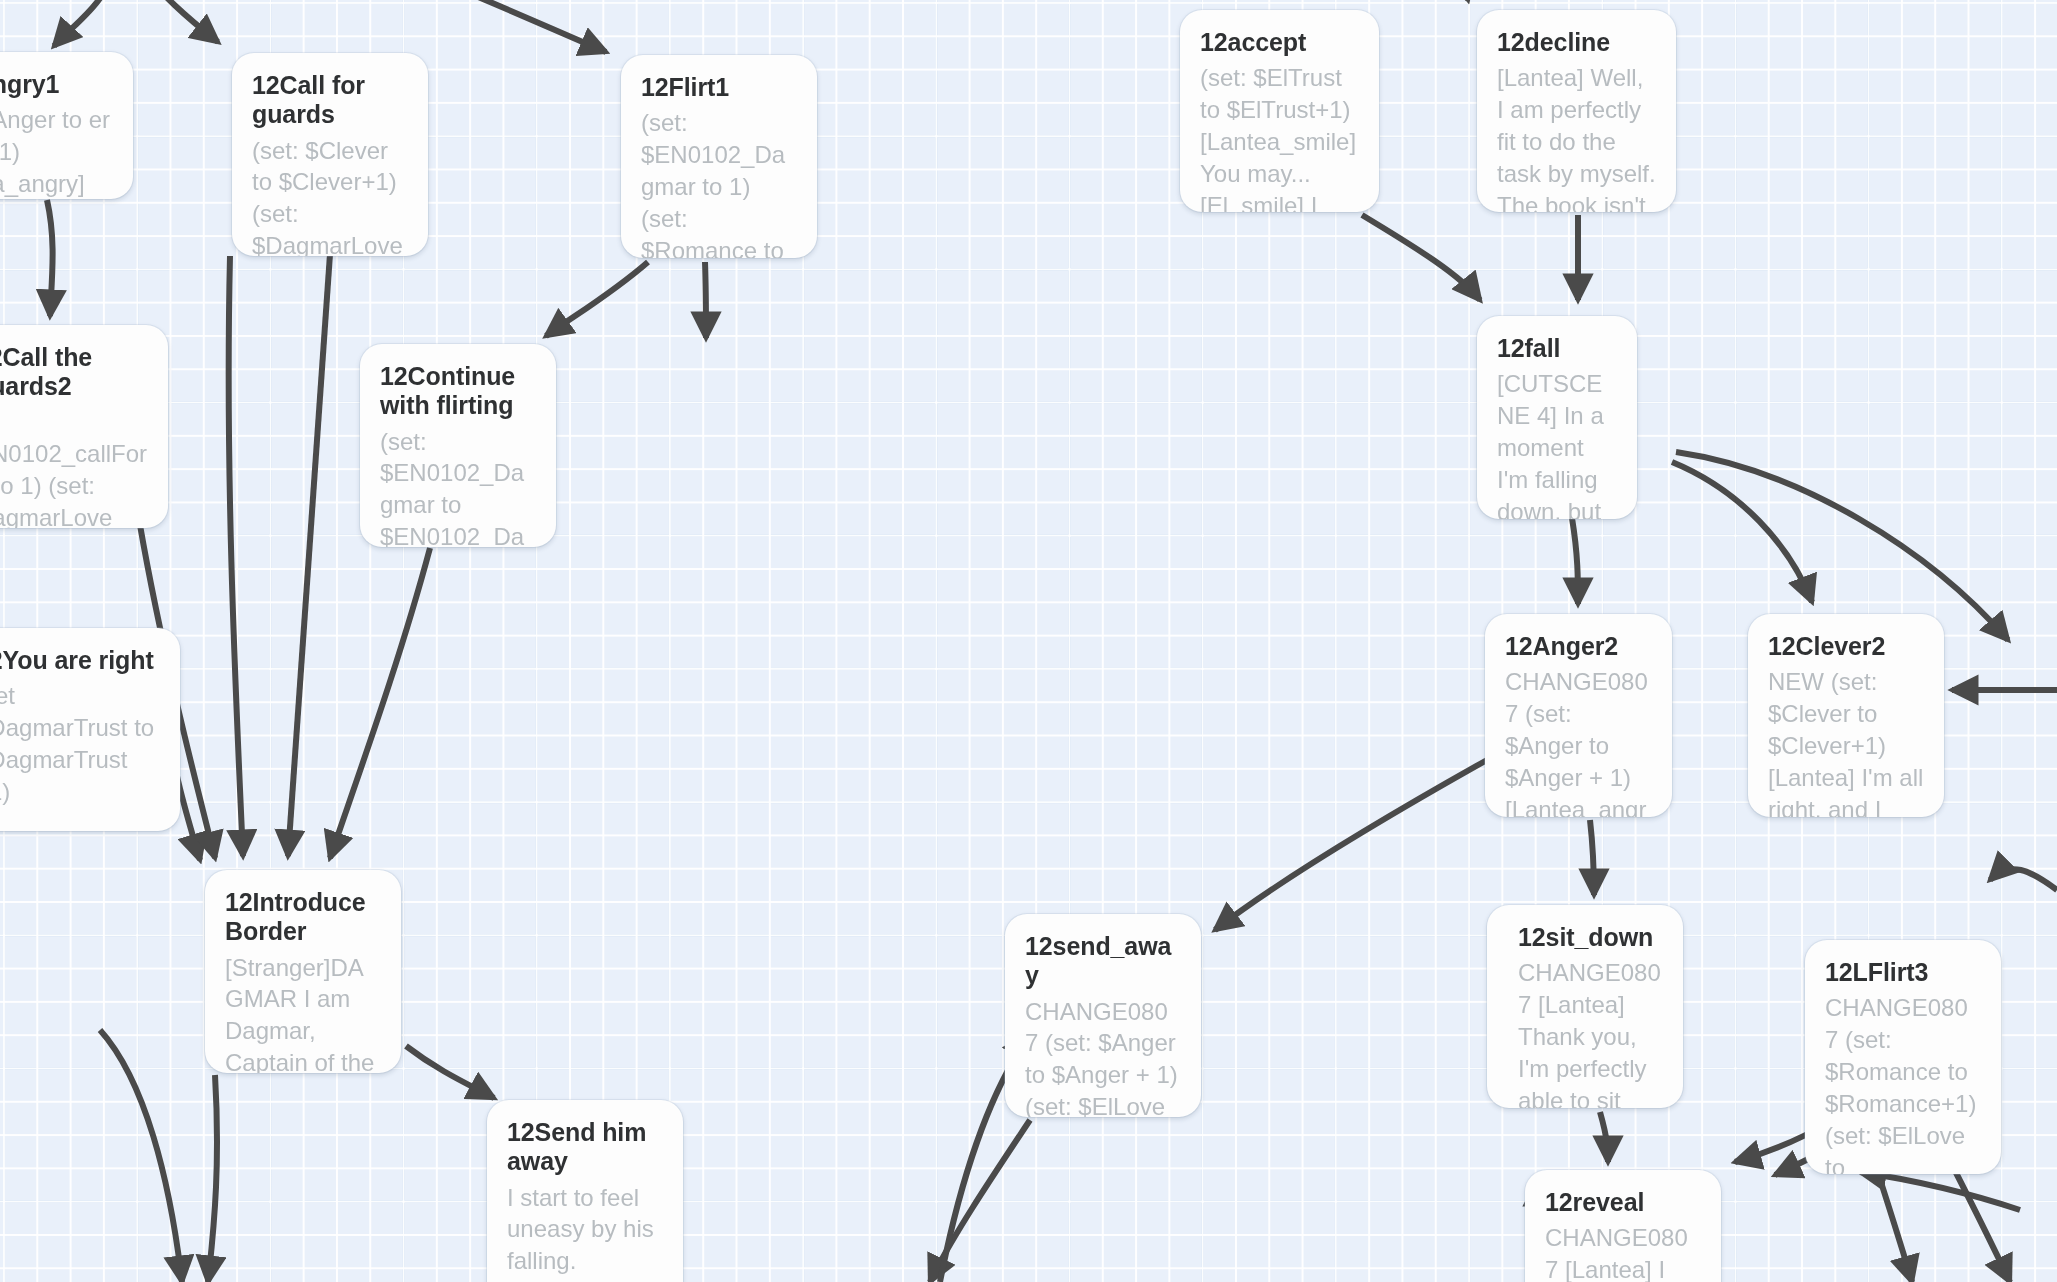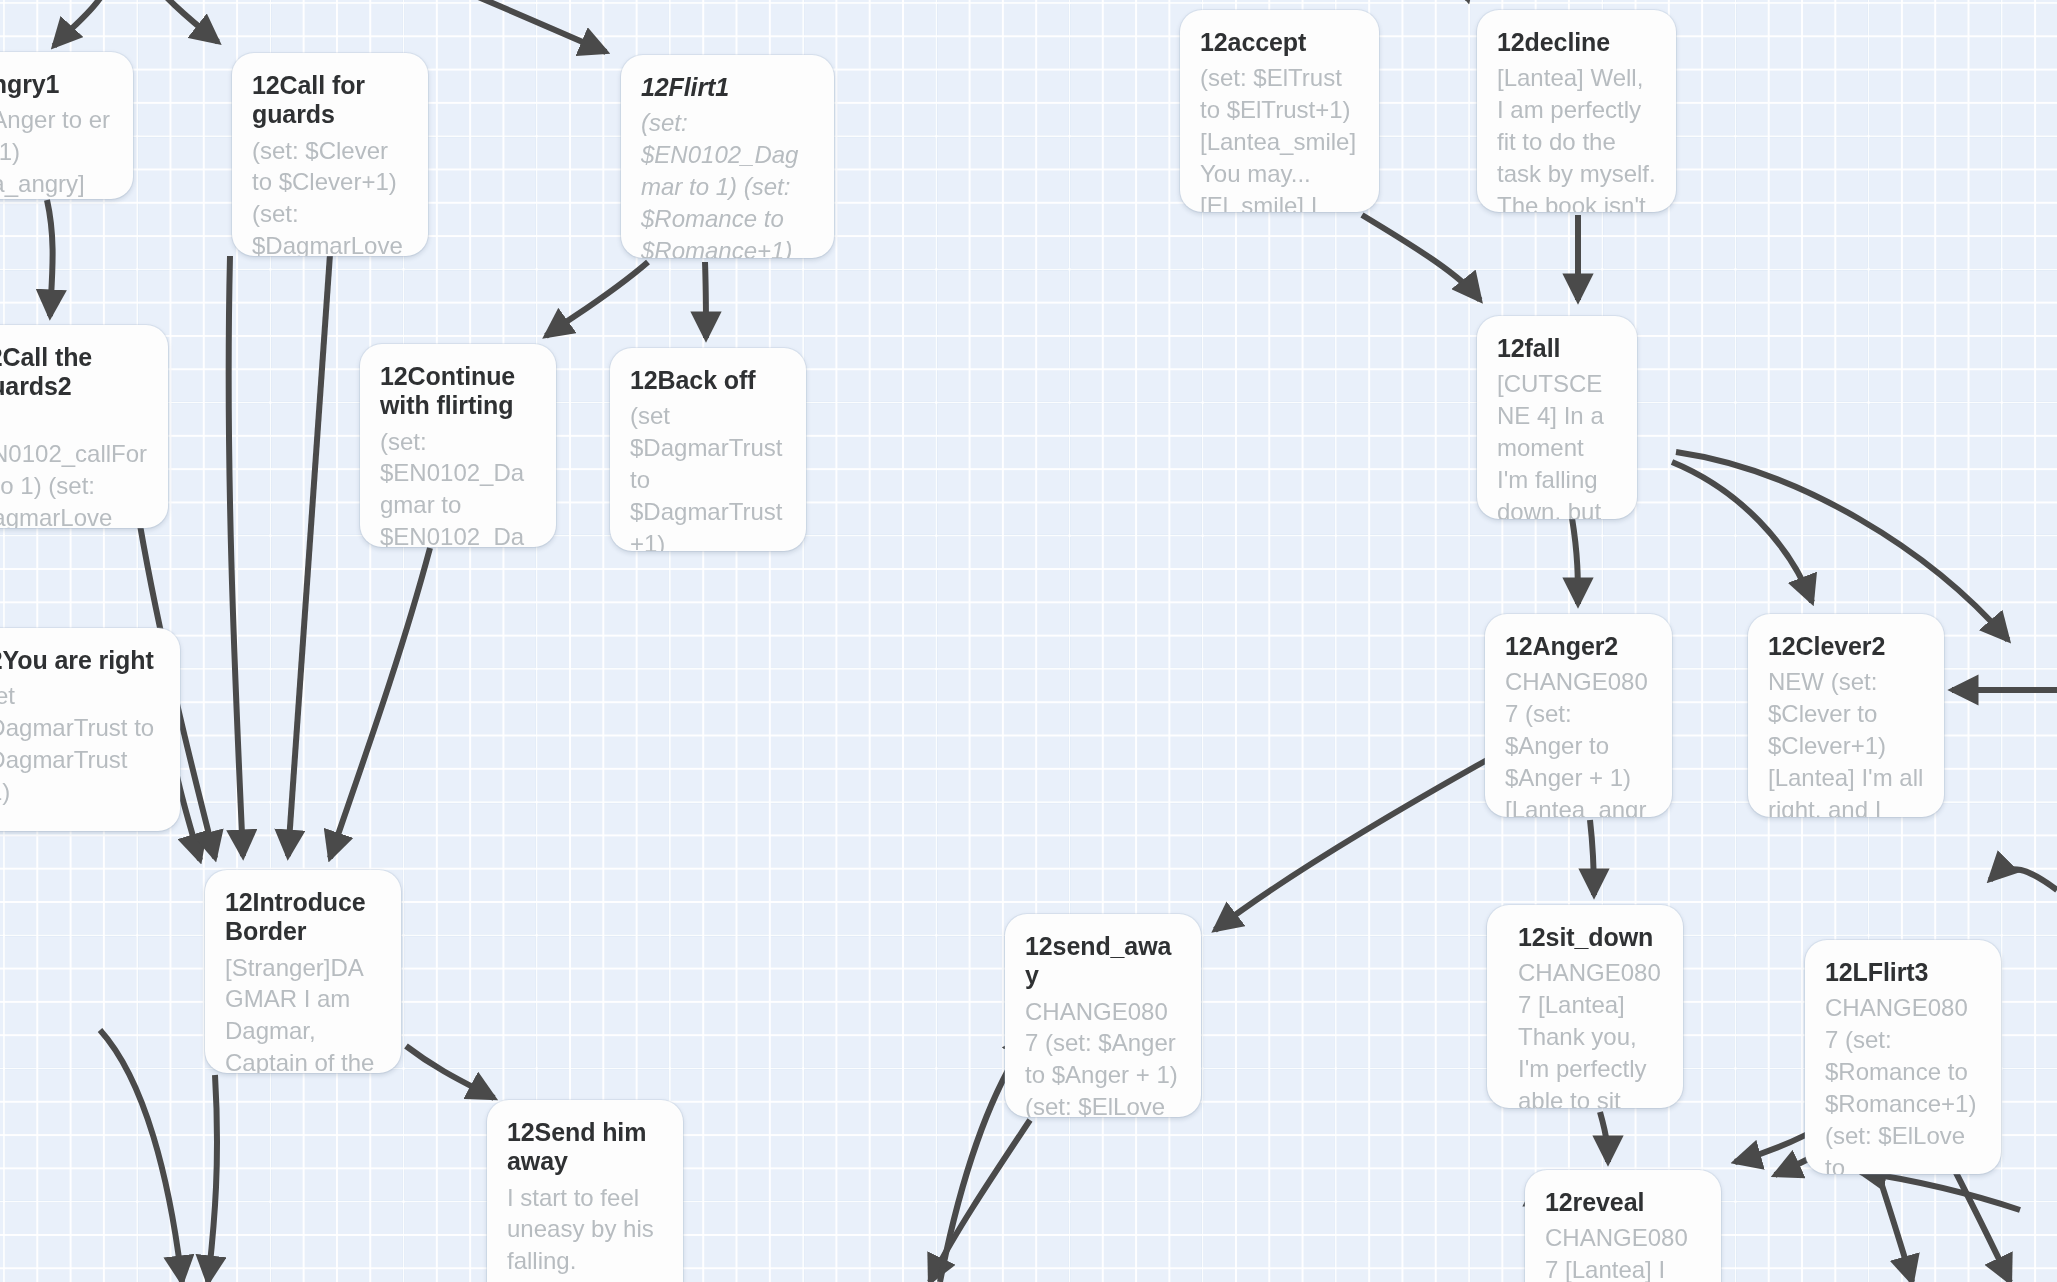--- a/index.html
+++ b/index.html
@@ -148,21 +148,21 @@
   <div class="passage" style="left:-42px; top:52px; width:175px; height:147px;">
     <div class="p-title">angry1</div>
     <div class="p-excerpt">$Anger to er + 1) ea_angry] YOUR DS OFF ME!</div>
   </div>
 
   <div class="passage" style="left:232px; top:53px; width:196px; height:203px;">
     <div class="p-title">12Call for guards</div>
     <div class="p-excerpt">(set: $Clever to $Clever+1) (set: $DagmarLove to 1) (set:</div>
   </div>
 
-  <div class="passage" style="left:621px; top:55px; width:213px; height:203px;font-style:italic;">
+  <div class="passage" style="left:621px; top:55px; width:196px; height:203px;">
     <div class="p-title">12Flirt1</div>
     <div class="p-excerpt">(set: $EN0102_Dagmar to 1) (set: $Romance to $Romance+1)</div>
   </div>
 
   <div class="passage" style="left:1180px; top:10px; width:199px; height:202px;">
     <div class="p-title">12accept</div>
     <div class="p-excerpt">(set: $ElTrust to $ElTrust+1) [Lantea_smile] You may... [El_smile] I</div>
   </div>
 
   <div class="passage" style="left:1477px; top:10px; width:199px; height:202px;">
@@ -173,24 +173,20 @@
   <div class="passage" style="left:-45px; top:325px; width:213px; height:203px;">
     <div class="p-title">12Call the guards2</div>
     <div class="p-excerpt">et: EN0102_callForG o 1) (set: DagmarLove</div>
   </div>
 
   <div class="passage" style="left:360px; top:344px; width:196px; height:203px;">
     <div class="p-title">12Continue with flirting</div>
     <div class="p-excerpt">(set: $EN0102_Dagmar to $EN0102_Dagmar</div>
   </div>
 
-  <div class="passage" style="left:610px; top:348px; width:196px; height:203px;">
-    <div class="p-title">12Back off</div>
-    <div class="p-excerpt">(set $DagmarTrust to $DagmarTrust +1)</div>
-  </div>
 
   <div class="passage" style="left:1477px; top:316px; width:160px; height:203px;">
     <div class="p-title">12fall</div>
     <div class="p-excerpt">[CUTSCENE 4] In a moment I'm falling down, but just before I hit the</div>
   </div>
 
   <div class="passage" style="left:-45px; top:628px; width:225px; height:203px;">
     <div class="p-title">12You are right</div>
     <div class="p-excerpt">(set $DagmarTrust to $DagmarTrust +1)</div>
   </div>

